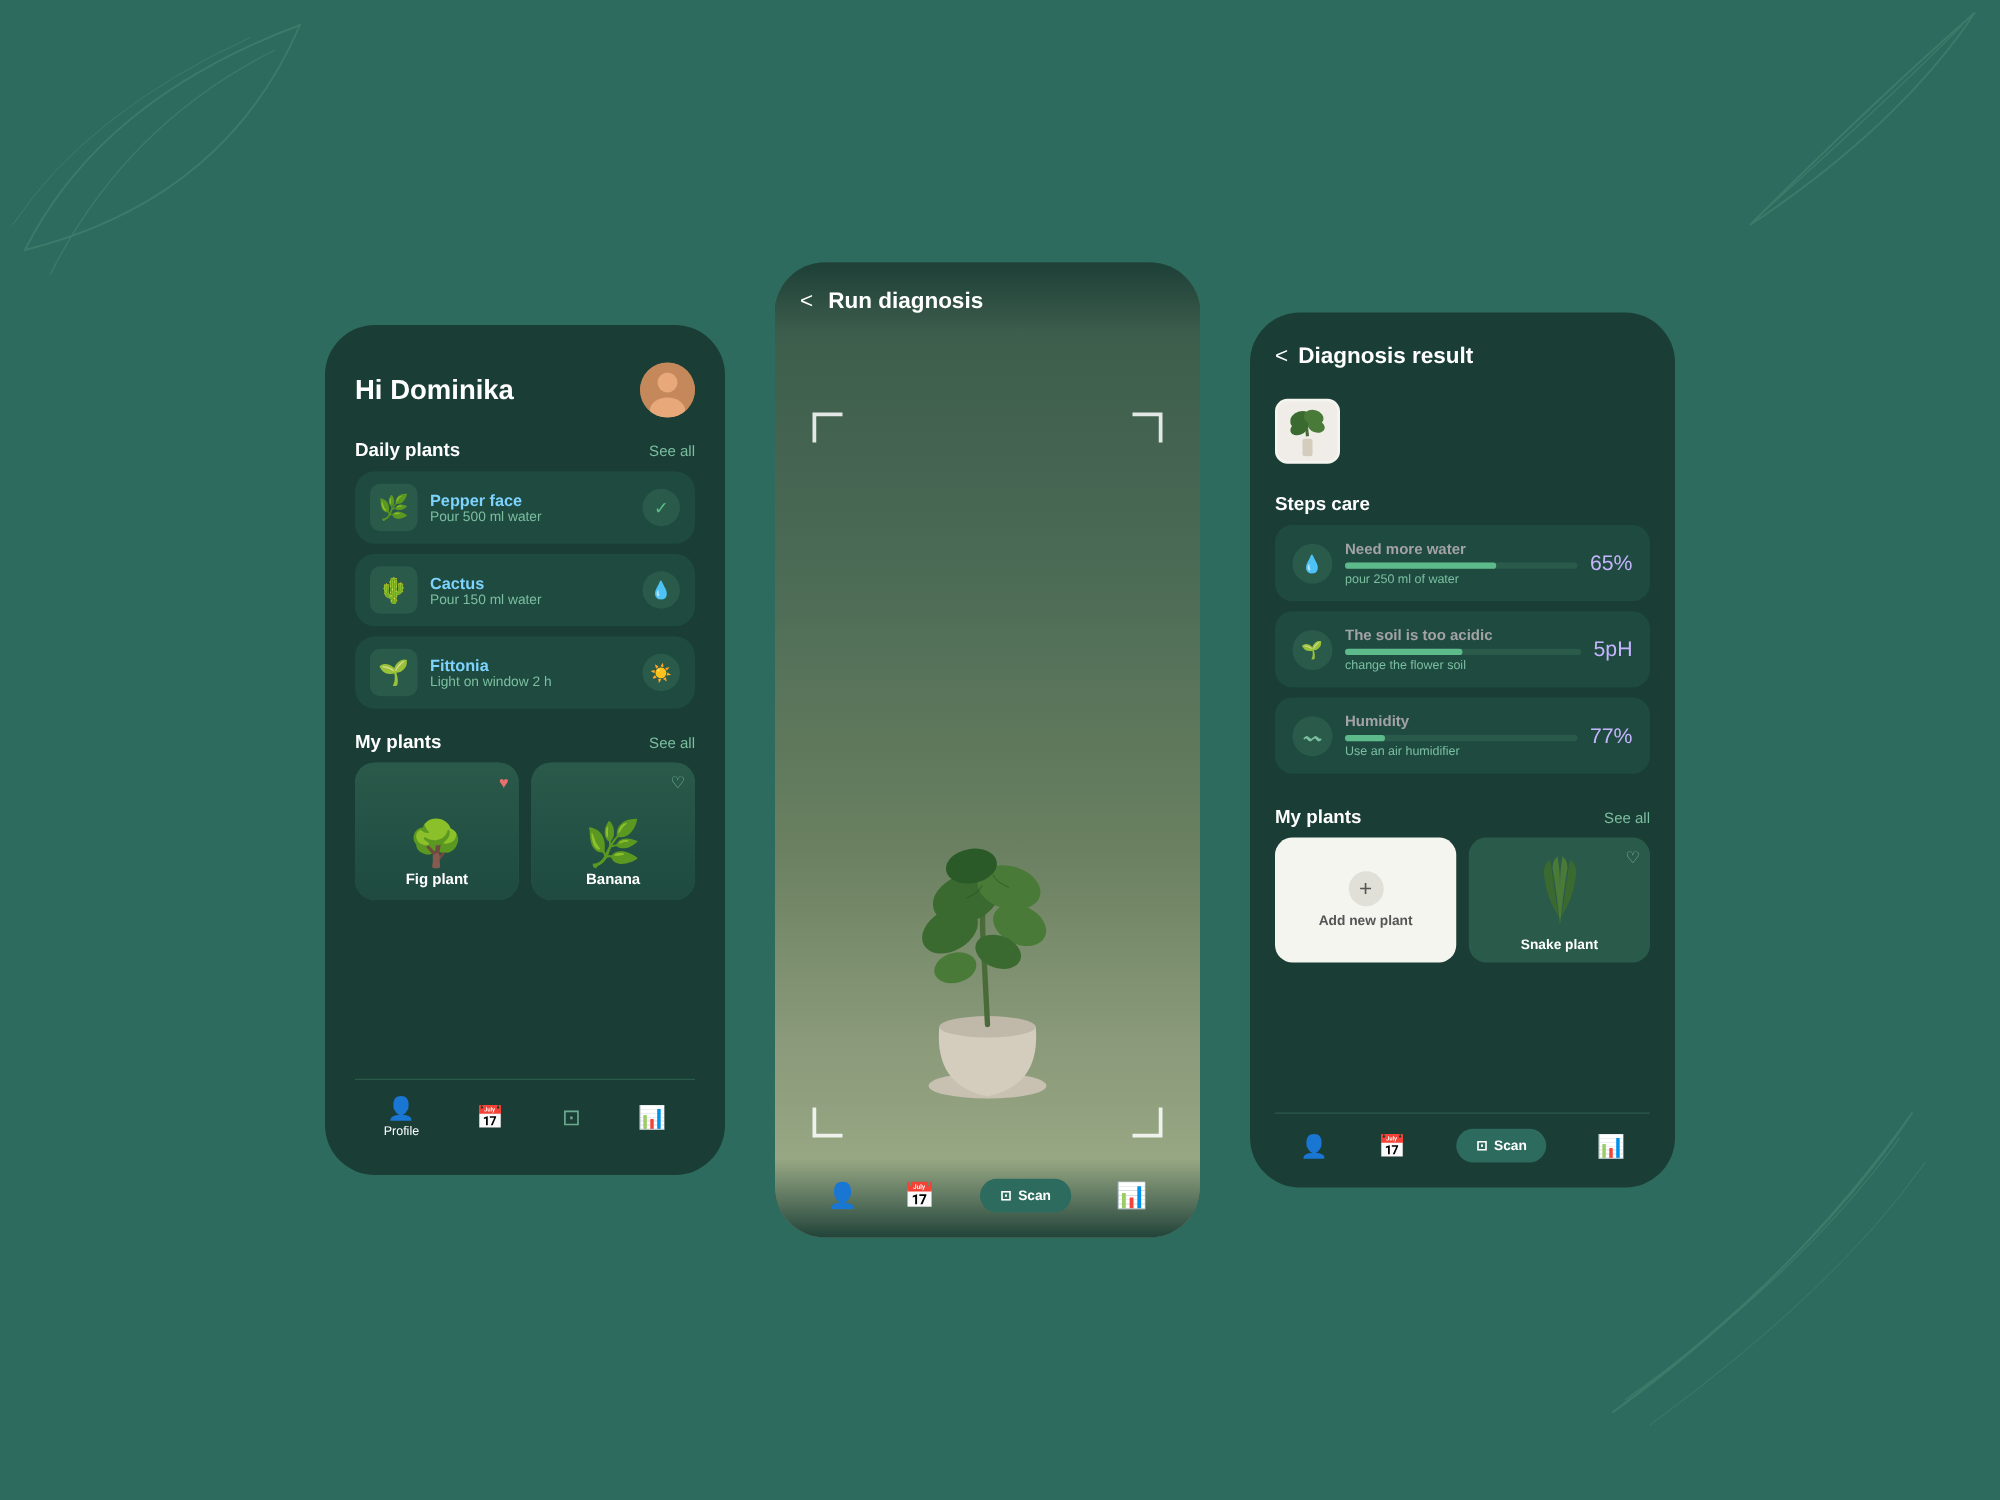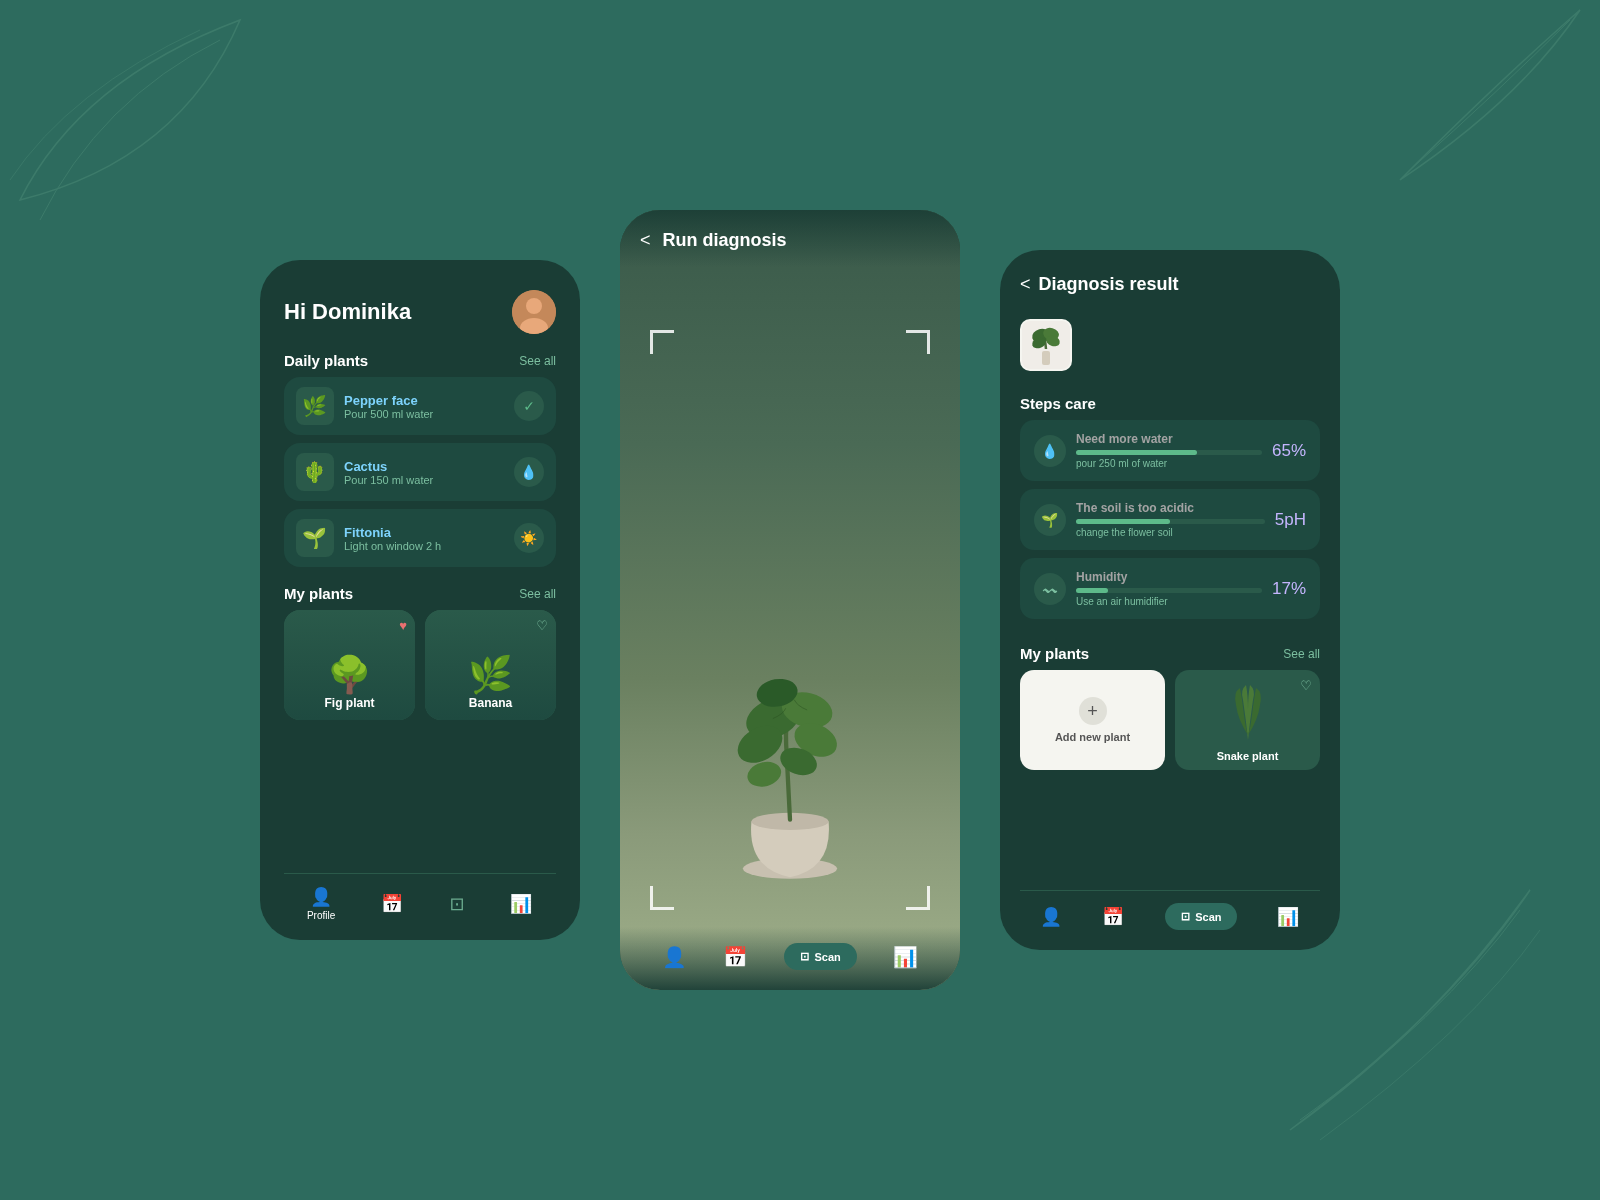--- a/index.html
+++ b/index.html
@@ -44,21 +44,21 @@
       overflow: hidden;
       position: relative;
       flex-shrink: 0;
     }
     .phone-1 { width: 320px; height: 680px; }
     .phone-2 { width: 340px; height: 780px; }
     .phone-3 { width: 340px; height: 700px; }
 
     
     .p1-content {
-      padding: 30px 24px 15px;
+      padding: 30px 24px 25px;
       height: 100%;
       display: flex;
       flex-direction: column;
       gap: 18px;
     }
     .p1-header {
       display: flex;
       justify-content: space-between;
       align-items: center;
     }
@@ -704,21 +704,21 @@
           <div class="care-icon-wrap">
             <span>〰</span>
           </div>
           <div class="care-details">
             <div class="care-name">Humidity</div>
             <div class="care-bar-wrap">
               <div class="care-bar" style="width:17%"></div>
             </div>
             <div class="care-sub">Use an air humidifier</div>
           </div>
-          <div class="care-value">17%</div>
+          <div class="care-value">77%</div>
         </div>
       </div>
 
       <div class="p3-my-plants">
         <div class="section-header">
           <span class="section-title">My plants</span>
           <span class="see-all">See all</span>
         </div>
         <div class="p3-plants-grid">
           <div class="add-plant-card">

